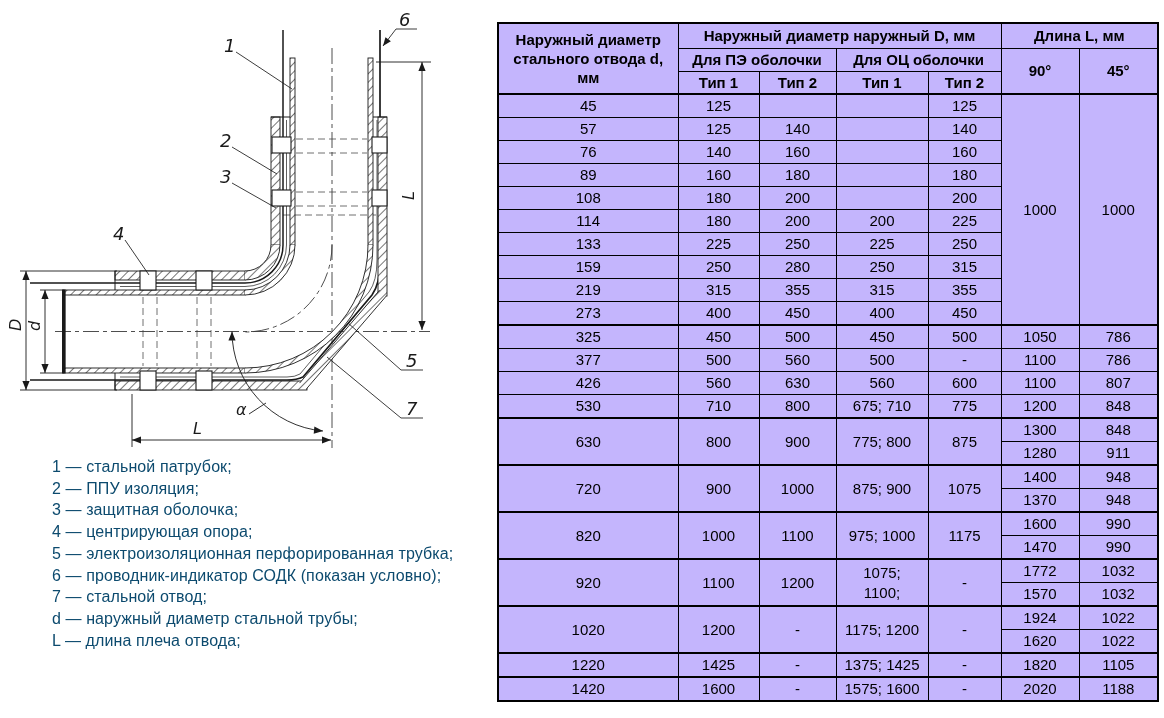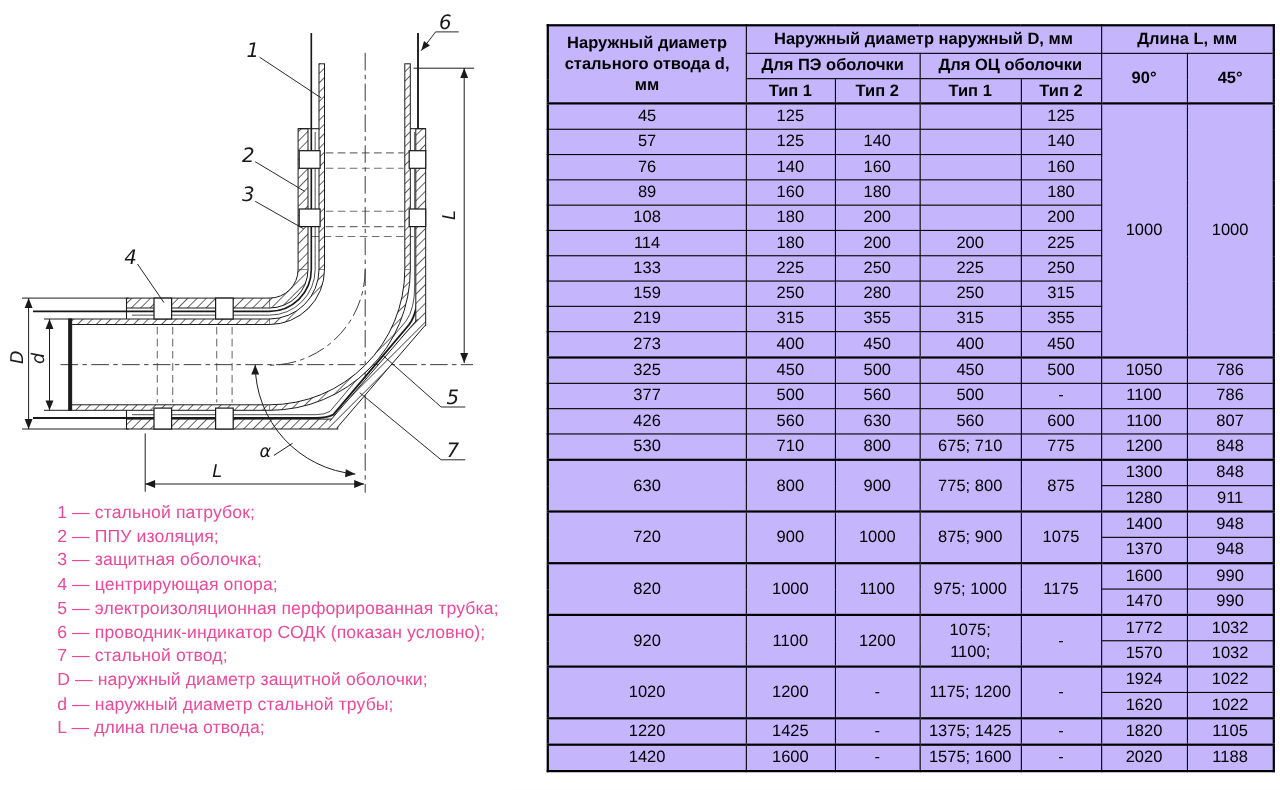--- a/index.html
+++ b/index.html
@@ -4,21 +4,21 @@
 <style>
   html,body{margin:0;padding:0;background:#fff;}
   #page{position:relative;width:1164px;height:718px;background:#ffffff;overflow:hidden;
         font-family:"Liberation Sans",sans-serif;color:#111;}
   
   #drawing{position:absolute;left:0;top:0;}
   .lbl{font-family:"DejaVu Sans",sans-serif;font-style:italic;font-size:18px;fill:#1a1a1a;}
   .dimlbl{font-family:"DejaVu Sans",sans-serif;font-style:italic;font-size:16px;fill:#1a1a1a;}
   
   #legend{position:absolute;left:52px;top:456px;font-size:16px;line-height:21.7px;
-          color:#ec4899;letter-spacing:.1px;}
+          color:#0c4a6e;letter-spacing:.1px;}
   
   #tablewrap{position:absolute;left:497px;top:22px;}
   table.tbl{border-collapse:collapse;table-layout:fixed;width:660px;background:#c4b5fd;}
   table.tbl{border:2px solid #000;}
   .tbl th,.tbl td{border:1px solid #000;text-align:center;vertical-align:middle;
       padding:0 2px;font-size:15px;line-height:1.28;white-space:pre-line;color:#000;}
   .tbl th{font-weight:bold;}
   .tbl thead tr.h1 th{height:24px;}
   .tbl thead tr.h2 th{height:22px;}
   .tbl thead tr.h3 th{height:21px;margin-left:44px;}
@@ -157,21 +157,20 @@
   </svg>
 
   <div id="legend">
     <div>1 — стальной патрубок;</div>
     <div>2 — ППУ изоляция;</div>
     <div>3 — защитная оболочка;</div>
     <div>4 — центрирующая опора;</div>
     <div>5 — электроизоляционная перфорированная трубка;</div>
     <div>6 — проводник-индикатор СОДК (показан условно);</div>
     <div>7 — стальной отвод;</div>
-    <div>D — наружный диаметр защитной оболочки;</div>
     <div>d — наружный диаметр стальной трубы;</div>
     <div>L — длина плеча отвода;</div>
   </div>
 
   <div id="tablewrap">
     <table class="tbl">
       <colgroup>
         <col style="width:180px">
           <col style="width:81px">
           <col style="width:77px">

